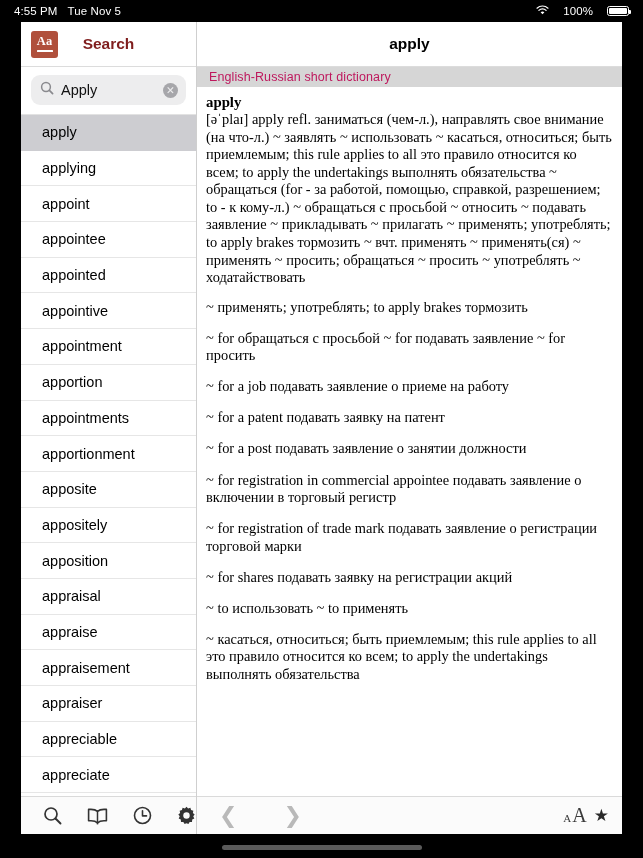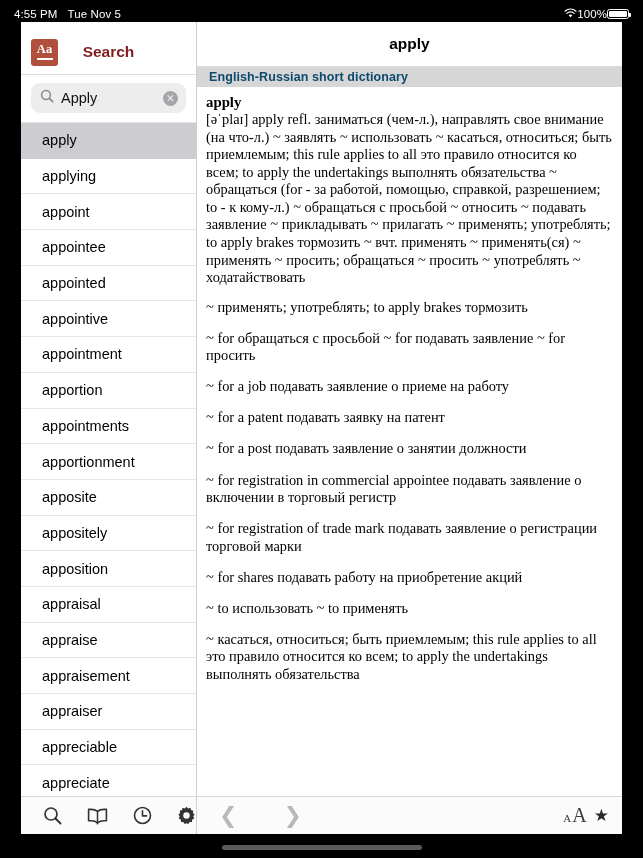--- a/index.html
+++ b/index.html
@@ -10,27 +10,27 @@
     overflow: hidden;
   }
 
   
   .statusbar {
     height: 22px;
     background: #000;
     color: #fff;
     display: flex;
     align-items: center;
-    padding: 14px 14px;
+    padding: 8px 14px;
     font-size: 11.5px;
     letter-spacing: 0.1px;
     border-radius: 10px;
   }
   .sb-left { display: flex; align-items: center; gap: 10px; }
-  .sb-right { margin-left: auto; display: flex; align-items: center; gap: 0; }
+  .sb-right { margin-left: auto; display: flex; align-items: center; gap: 14px; }
   .wifi-glyph { font-size: 11px; line-height: 1; position: relative; top: -0.5px; }
   .battery {
     width: 22px; height: 10.5px;
     border: 1.2px solid #fff;
     border-radius: 2.5px;
     position: relative;
     padding: 1px;
   }
   .battery::after {
     content: "";
@@ -63,21 +63,20 @@
   }
   .left-header {
     height: 45px;
     display: flex;
     align-items: center;
     padding: 0 10px;
     border-bottom: 1px solid #dcdcdc;
     background: #fff;
     flex: 0 0 45px;
     position: relative;
-    margin-top: 8px;
   }
   .app-icon {
     width: 27px; height: 27px;
     background: #b0503c;
     border-radius: 3px;
     display: flex;
     flex-direction: column;
     align-items: center;
     justify-content: center;
     color: #fff;
@@ -187,22 +186,22 @@
     color: #000;
   }
   .dict-bar {
     flex: 0 0 20px;
     height: 20px;
     background: #d6d6d6;
     display: flex;
     align-items: center;
     padding-left: 12px;
     font-size: 12.5px;
-    font-weight: bold;
-    color: #0c4a6e;
+    font-weight: normal;
+    color: #be185d;
     letter-spacing: 0.1px;
   }
   .article {
     flex: 1 1 auto;
     overflow: hidden;
     padding: 6px 10px 0 9px;
     font-family: "Liberation Serif", serif;
     font-size: 14.4px;
     line-height: 1.22;
     color: #000;
@@ -398,21 +397,21 @@
         <span class="headword">apply</span>
         <span>[əˈplaɪ] apply refl. заниматься (чем-л.), направлять свое внимание (на что-л.) ~ заявлять ~ использовать ~ касаться, относиться; быть приемлемым; this rule applies to all это правило относится ко всем; to apply the undertakings выполнять обязательства ~ обращаться (for - за работой, помощью, справкой, разрешением; to - к кому-л.) ~ обращаться с просьбой ~ относить ~ подавать заявление ~ прикладывать ~ прилагать ~ применять; употреблять; to apply brakes тормозить ~ вчт. применять ~ применять(ся) ~ применять ~ просить; обращаться ~ просить ~ употреблять ~ ходатайствовать</span>
       </p>
       <p>~ применять; употреблять; to apply brakes тормозить</p>
       <p>~ for обращаться с просьбой ~ for подавать заявление ~ for просить</p>
       <p>~ for a job подавать заявление о приеме на работу</p>
       <p>~ for a patent подавать заявку на патент</p>
       <p>~ for a post подавать заявление о занятии должности</p>
       <p>~ for registration in commercial appointee подавать заявление о включении в торговый регистр</p>
       <p>~ for registration of trade mark подавать заявление о регистрации торговой марки</p>
-      <p>~ for shares подавать работу на приобретение акций</p>
+      <p>~ for shares подавать заявку на регистрации акций</p>
       <p>~ to использовать ~ to применять</p>
       <p>~ касаться, относиться; быть приемлемым; this rule applies to all это правило относится ко всем; to apply the undertakings выполнять обязательства</p>
     </div>
 
     <div class="right-toolbar">
       <span class="nav-arrow first">❮</span>
       <span class="nav-arrow">❯</span>
       <span class="spacer"></span>
       <span class="fontsize">
         <span class="small">A</span>

